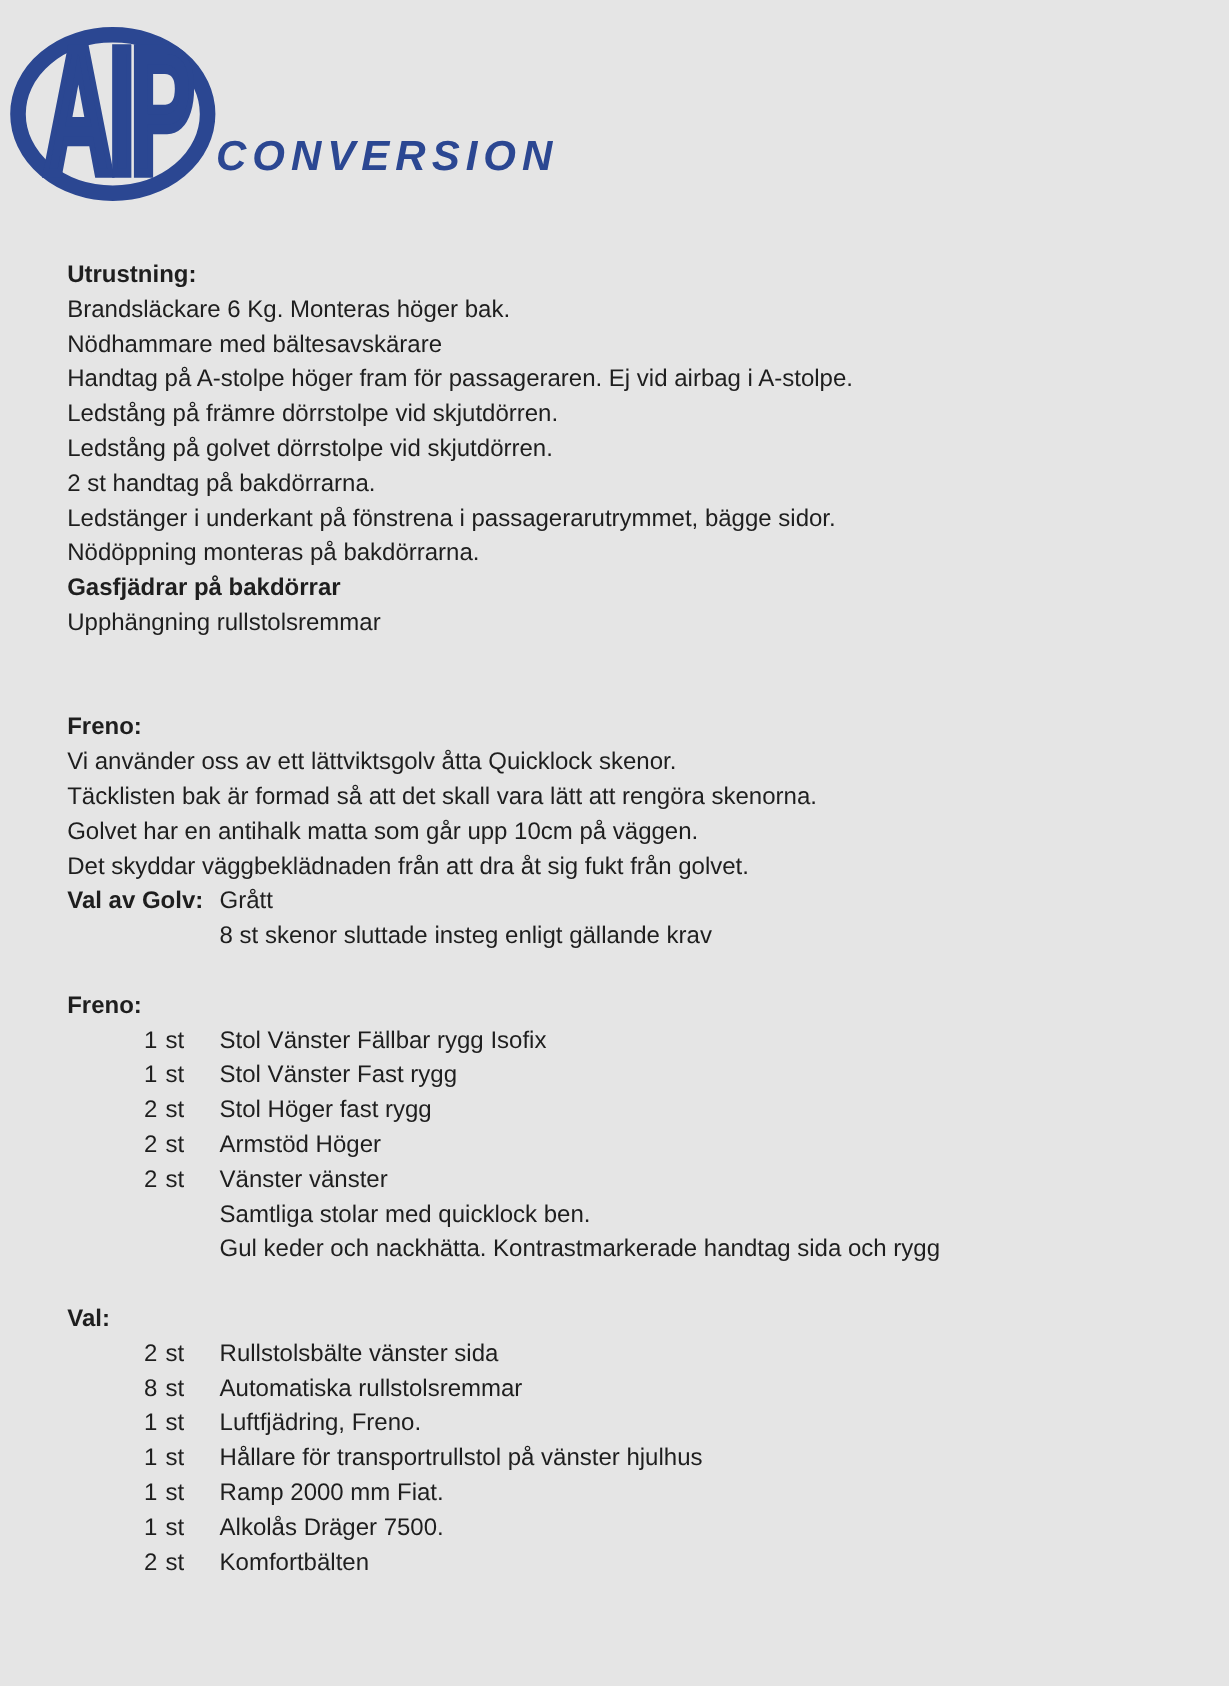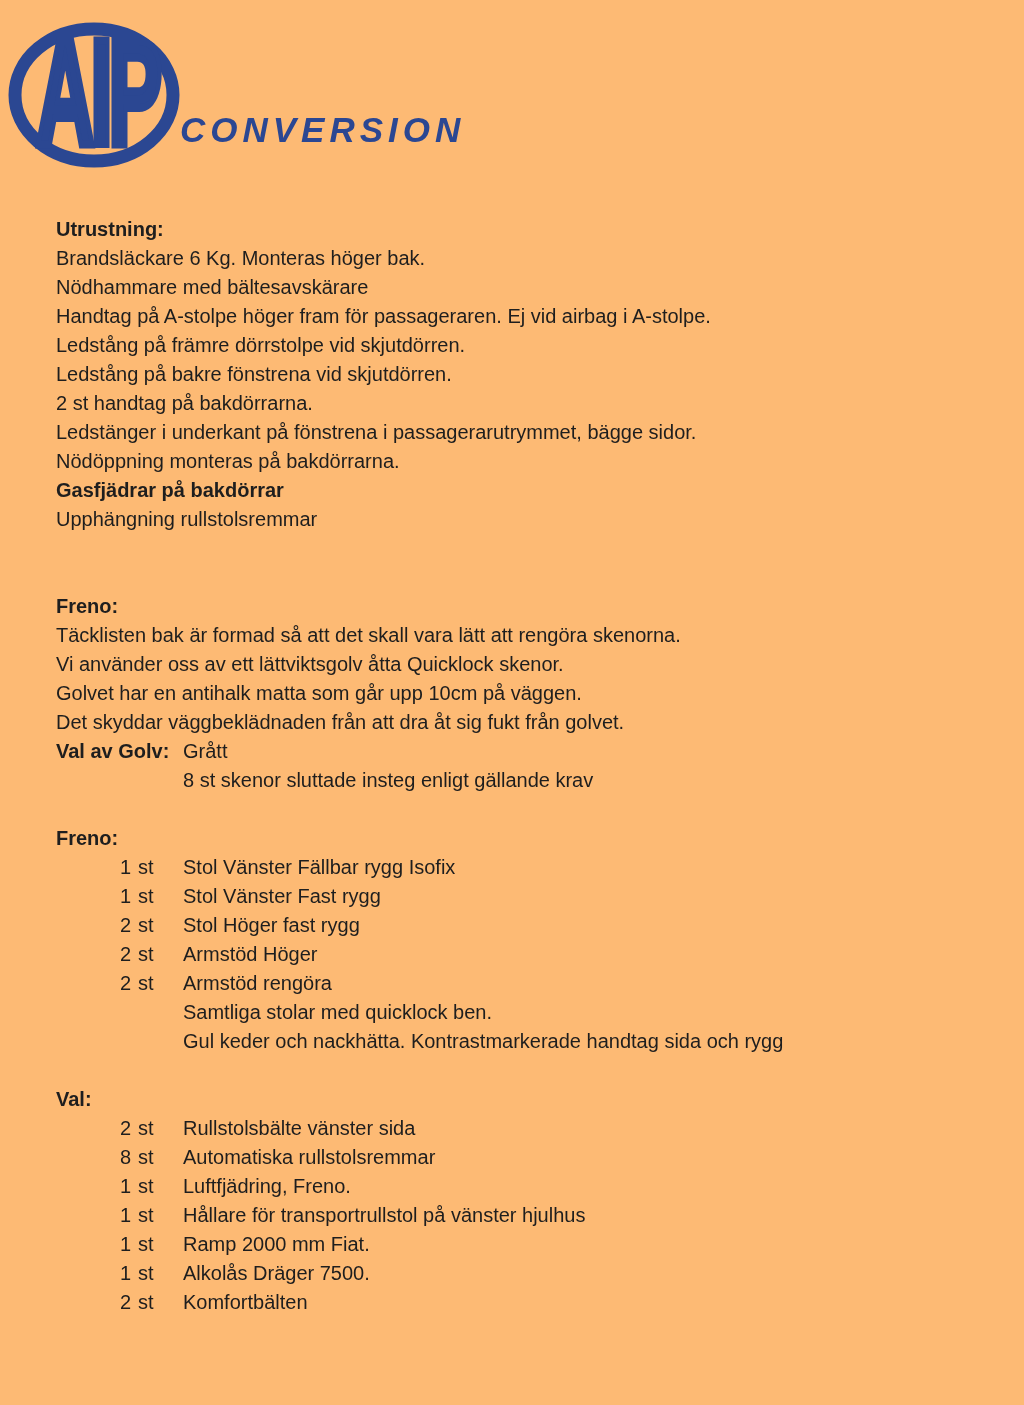--- a/index.html
+++ b/index.html
@@ -1,20 +1,20 @@
 <!DOCTYPE html>
 <html><head>
 <meta charset="utf-8">
 <style>
   html, body { margin: 0; padding: 0; background: #ffffff; }
   .page {
     position: relative;
     width: 1024px;
     height: 1405px;
-    background: #fdba74;
+    background: #e5e5e5;
     font-family: "Liberation Sans", "DejaVu Sans", sans-serif;
     color: #1e1e1e;
     overflow: hidden;
   }
   .logo { position: absolute; left: 0; top: 6px; width: 560px; height: 185px; }
   .logo svg { display: block; }
   .logo-acronym-text {
     font-family: "Liberation Sans", sans-serif;
     font-weight: bold;
   }
@@ -58,30 +58,30 @@
     </svg>
   </div>
 
   <div class="doc">
 
     <div class="h">Utrustning:</div>
     <div class="ln">Brandsläckare 6 Kg. Monteras höger bak.</div>
     <div class="ln">Nödhammare med bältesavskärare</div>
     <div class="ln">Handtag på A-stolpe höger fram för passageraren. Ej vid airbag i A-stolpe.</div>
     <div class="ln">Ledstång på främre dörrstolpe vid skjutdörren.</div>
-    <div class="ln">Ledstång på bakre fönstrena vid skjutdörren.</div>
+    <div class="ln">Ledstång på golvet dörrstolpe vid skjutdörren.</div>
     <div class="ln">2 st handtag på bakdörrarna.</div>
     <div class="ln">Ledstänger i underkant på fönstrena i passagerarutrymmet, bägge sidor.</div>
     <div class="ln">Nödöppning monteras på bakdörrarna.</div>
     <div class="ln h">Gasfjädrar på bakdörrar</div>
     <div class="ln">Upphängning rullstolsremmar</div>
 
     <div class="h gap2">Freno:</div>
+    <div class="ln">Vi använder oss av ett lättviktsgolv åtta Quicklock skenor.</div>
     <div class="ln">Täcklisten bak är formad så att det skall vara lätt att rengöra skenorna.</div>
-    <div class="ln">Vi använder oss av ett lättviktsgolv åtta Quicklock skenor.</div>
     <div class="ln">Golvet har en antihalk matta som går upp 10cm på väggen.</div>
     <div class="ln">Det skyddar väggbeklädnaden från att dra åt sig fukt från golvet.</div>
     <div class="ln kv">
       <span class="kv-label">Val av Golv:</span><span>Grått</span>
     </div>
     <div class="ln indent2">8 st skenor sluttade insteg enligt gällande krav</div>
 
     <div class="h gap1">Freno:</div>
     <div class="ln item">
       <span class="qty">1</span>
@@ -99,21 +99,21 @@
         <span>Stol Höger fast rygg</span>
     </div>
     <div class="ln item">
       <span class="qty">2</span>
         <span class="unit">st</span>
         <span>Armstöd Höger</span>
     </div>
     <div class="ln item">
       <span class="qty">2</span>
         <span class="unit">st</span>
-        <span>Armstöd rengöra</span>
+        <span>Vänster vänster</span>
     </div>
     <div class="ln indent2">Samtliga stolar med quicklock ben.</div>
     <div class="ln indent2">Gul keder och nackhätta. Kontrastmarkerade handtag sida och rygg</div>
 
     <div class="h gap1">Val:</div>
     <div class="ln item">
       <span class="qty">2</span>
         <span class="unit">st</span>
         <span>Rullstolsbälte vänster sida</span>
     </div>

